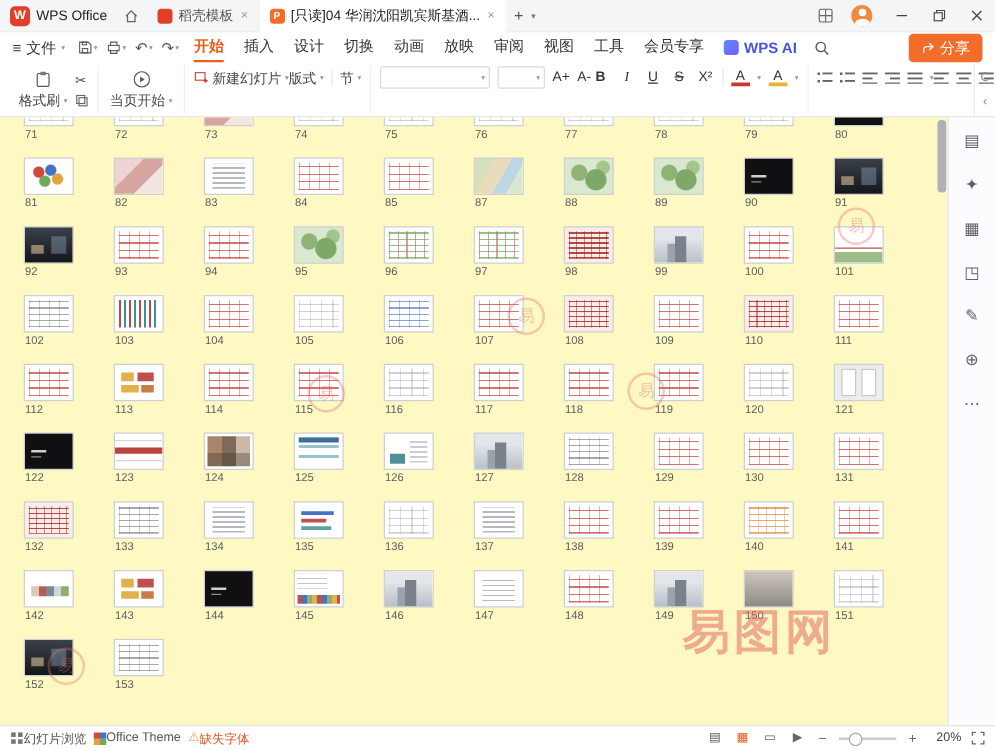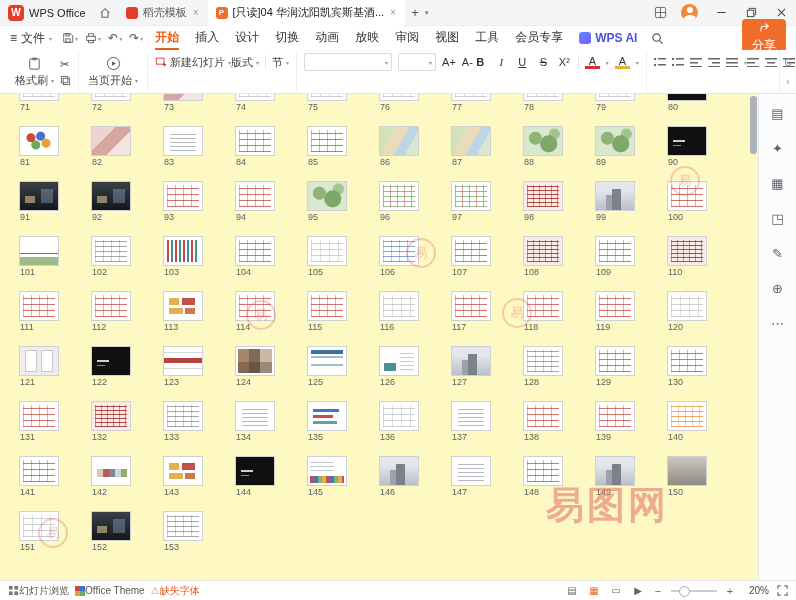--- a/index.html
+++ b/index.html
@@ -32,21 +32,21 @@
   .qicons{display:flex;align-items:center;gap:7px;margin-right:12px;color:#555;}
   .qbtn{display:flex;align-items:center;gap:1px;cursor:pointer;}
   .crt{font-size:6px;color:#999;}
   .menu-items{display:flex;align-items:center;gap:16px;height:100%;}
   .mitem{height:100%;display:flex;align-items:center;cursor:pointer;color:#333;border-bottom:2px solid transparent;box-sizing:border-box;white-space:nowrap;}
   .mitem.active{color:#e8611c;border-bottom-color:#e8611c;font-weight:bold;}
   .ai-chip{display:flex;align-items:center;gap:4px;margin-left:16px;cursor:pointer;}
   .ai-cube{width:12px;height:12px;border-radius:3px;background:linear-gradient(135deg,#5a8bff,#7a5cff);}
   .ai-txt{font-weight:bold;color:#4a53e0;font-size:12px;}
   .searchbtn{margin-left:14px;cursor:pointer;display:flex;align-items:center;}
-  .sharebtn{margin-left:auto;display:flex;align-items:center;gap:4px;background:#f26d2a;color:#fff;border-radius:4px;padding:3px 10px;font-size:12px;cursor:pointer;flex-direction:column;}
+  .sharebtn{margin-left:auto;display:flex;align-items:center;gap:4px;background:#f26d2a;color:#fff;border-radius:4px;padding:3px 10px;font-size:12px;cursor:pointer;}
 
   
   .ribbon{position:absolute;top:50px;left:0;right:0;height:44px;background:#fff;border-bottom:1px solid #e3e4e6;display:flex;align-items:stretch;padding:2px 18px 2px 6px;box-sizing:border-box;}
   .rgroup{display:flex;flex-direction:row;justify-content:space-between;padding:1px 7px;border-right:1px solid #efeff1;}
   .rgroup.rowy{flex-direction:row;align-items:center;gap:4px;}
   .rrow{display:flex;align-items:center;gap:6px;height:18px;font-size:11px;color:#444;}
   .rbig{display:flex;flex-direction:column;align-items:center;justify-content:center;gap:2px;font-size:10px;color:#444;cursor:pointer;padding:0 2px;}
   .rlabel{white-space:nowrap;cursor:pointer;display:flex;align-items:center;gap:3px;font-size:11px;color:#444;}
   .rsel{height:16px;border:1px solid #d8dadd;border-radius:2px;display:flex;align-items:center;justify-content:flex-end;padding:0 3px;cursor:pointer;}
   .rsel.font{width:80px;} .rsel.size{width:30px;}
@@ -456,24 +456,20 @@
         <div class="slide-cell">
           <div class="thumb k-pr"></div>
           <div class="num">84</div>
         </div>
         <div class="slide-cell">
           <div class="thumb k-pr"></div>
           <div class="num">85</div>
         </div>
         <div class="slide-cell">
           <div class="thumb k-sc"></div>
-          <div class="num">86</div>
-        </div>
-        <div class="slide-cell">
-          <div class="thumb k-sc"></div>
           <div class="num">87</div>
         </div>
         <div class="slide-cell">
           <div class="thumb k-sg"></div>
           <div class="num">88</div>
         </div>
         <div class="slide-cell">
           <div class="thumb k-sg"></div>
           <div class="num">89</div>
         </div>

